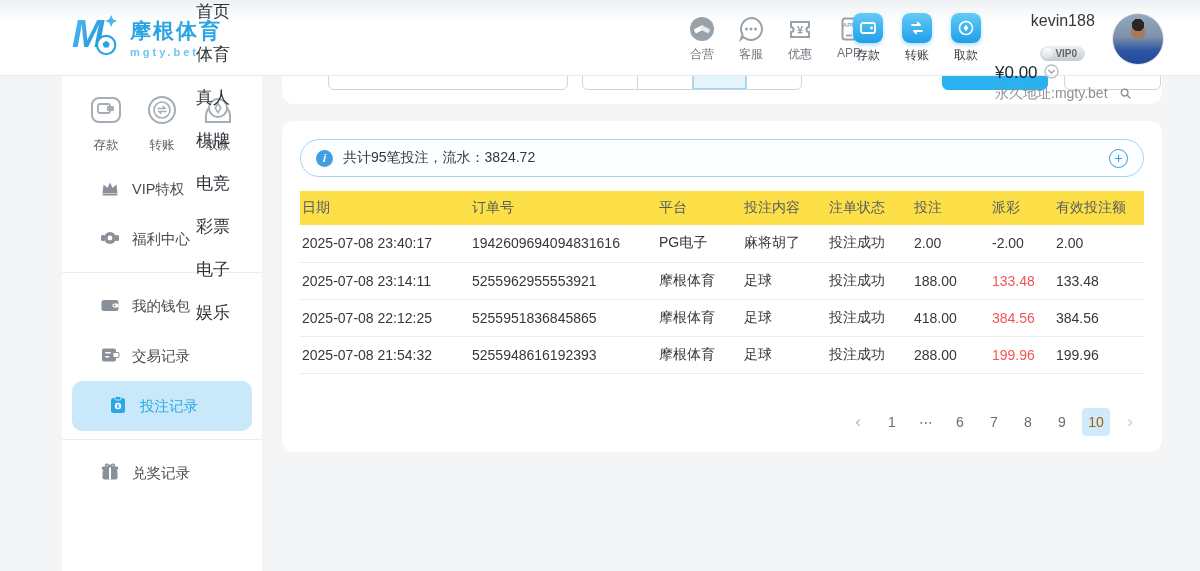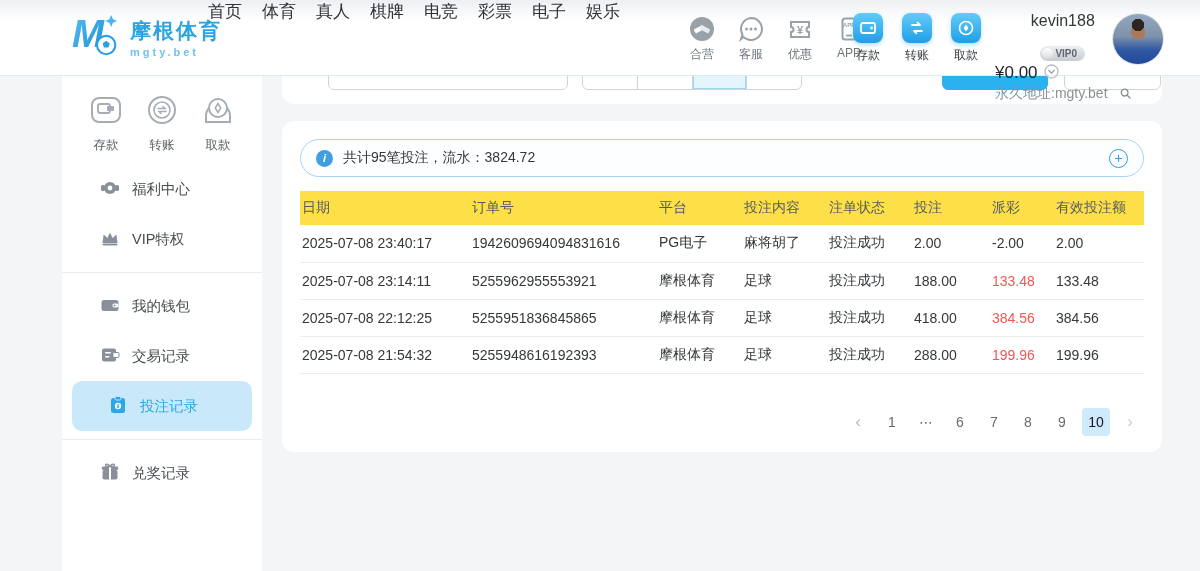--- a/index.html
+++ b/index.html
@@ -12,21 +12,21 @@
   }
   
   .header {
     position:absolute; top:0; left:0; width:1200px; height:76px;
     background:linear-gradient(180deg,#edf0f3 0%,#ffffff 28%);
     border-bottom:1px solid #d8ecf8; z-index:5;
   }
   .logo { position:absolute; left:72px; top:11px; display:flex; align-items:center; gap:8px; cursor:pointer; }
   .logo-text .cn { font-size:21px; font-weight:bold; color:#2aa5e2; letter-spacing:2px; }
   .logo-text .en { font-size:11px; color:#6ec4ef; letter-spacing:3px; font-weight:bold; margin-top:1px; }
-  .nav { position:absolute; left:208px; top:0; height:76px; display:flex; gap:20px; }
+  .nav { position:absolute; left:196px; top:0; height:76px; display:flex; align-items:center; gap:20px;flex-direction:column; }
   .nav-item { font-size:17px; color:#2f3338; cursor:pointer; white-space:nowrap; }
   .utils { position:absolute; left:684px; top:15px; display:flex; gap:13px; }
   .util { width:36px; text-align:center; cursor:pointer; }
   .util .uicon { height:28px; display:flex; align-items:center; justify-content:center; }
   .util .ulabel { font-size:12px; color:#6e757d; margin-top:3px; white-space:nowrap; }
   .tiles { position:absolute; left:851px; top:13px; display:flex; gap:15px; }
   .tile-wrap { width:34px; text-align:center; cursor:pointer; }
   .tile {
     width:30px; height:30px; margin:0 auto; border-radius:8px;
     background:linear-gradient(180deg,#63cbf7 0%,#1f9fe9 100%);
@@ -80,21 +80,21 @@
   .table-card { margin-top:17px; background:#fff; border-radius:12px; padding:18px 18px 16px 18px; }
   .info-bar { height:38px; border:1px solid #a5d5f2; border-radius:19px; display:flex; align-items:center; padding:0 15px; font-size:14px; color:#33373c; background:#fdfeff; }
   .info-i { width:17px; height:17px; border-radius:50%; background:#419fe0; color:#fff; font-size:11px; font-weight:bold; font-style:italic; display:flex; align-items:center; justify-content:center; margin-right:10px; flex:none; }
   .plus-i { margin-left:auto; width:19px; height:19px; border-radius:50%; border:1.5px solid #2b9fe3; color:#2b9fe3; font-size:14px; line-height:16px; text-align:center; cursor:pointer; flex:none; }
   table { width:100%; border-collapse:collapse; table-layout:fixed; margin-top:14px; }
   th { background:#fde047; height:34px; font-size:14px; color:#555b61; font-weight:normal; text-align:left; padding:0 4px 0 2px; white-space:nowrap; }
   td { height:37px; border-bottom:1px solid #ededed; font-size:14px; color:#34383c; padding:0 4px 0 2px; white-space:nowrap; overflow:hidden; }
   td.red { color:#f25555; }
   .pagination { display:flex; justify-content:flex-end; align-items:center; gap:6px; margin-top:34px; font-size:14px; color:#666c72; }
   .page { min-width:28px; height:28px; display:flex; align-items:center; justify-content:center; cursor:pointer; }
-  .page.active { background:#cfeafa; color:#0f172a; border-radius:4px; }
+  .page.active { background:#cfeafa; color:#a16207; border-radius:4px; }
   .chev { color:#b4bac1; font-size:17px; }
   .chev.next { color:#c7cdd3; }
 </style>
 </head>
 <body>
 
 <div class="header">
   <div class="logo">
     <span>
       <svg width="50" height="48" viewBox="0 0 60 56">
@@ -257,36 +257,36 @@
         </svg>
       </div>
       <div class="qlabel">取款</div>
     </div>
   </div>
 
   <div class="menu">
     <div class="menu-item">
       <span>
         <svg width="20" height="20" viewBox="0 0 20 20">
+          <path d="M2.5 15 L3.6 6.5 L7.4 10 L10 4.5 L12.6 10 L16.4 6.5 L17.5 15 Z" fill="#8a9099"></path>
+          <rect x="2.5" y="15.5" width="15" height="2" rx="1" fill="#8a9099"></rect>
+        </svg>
+      </span>
+      <span>VIP特权</span>
+    </div>
+    <div class="menu-item">
+      <span>
+        <svg width="20" height="20" viewBox="0 0 20 20">
           <rect x="1" y="7" width="4" height="6" rx="1.5" fill="#8a9099"></rect>
           <rect x="15" y="7" width="4" height="6" rx="1.5" fill="#8a9099"></rect>
           <circle cx="10" cy="10" r="6" fill="#8a9099"></circle>
           <circle cx="10" cy="10" r="2.4" fill="#fff"></circle>
         </svg>
       </span>
       <span>福利中心</span>
-    </div>
-    <div class="menu-item">
-      <span>
-        <svg width="20" height="20" viewBox="0 0 20 20">
-          <path d="M2.5 15 L3.6 6.5 L7.4 10 L10 4.5 L12.6 10 L16.4 6.5 L17.5 15 Z" fill="#8a9099"></path>
-          <rect x="2.5" y="15.5" width="15" height="2" rx="1" fill="#8a9099"></rect>
-        </svg>
-      </span>
-      <span>VIP特权</span>
     </div>
     <div class="sb-divider"></div>
     <div class="menu-item">
       <span>
         <svg width="20" height="20" viewBox="0 0 20 20">
           <rect x="1.5" y="5" width="17" height="11" rx="2.5" fill="#8a9099"></rect>
           <rect x="12.5" y="8.6" width="6" height="3.8" rx="1.6" fill="#fff"></rect>
           <circle cx="14.6" cy="10.5" r="1" fill="#8a9099"></circle>
         </svg>
       </span>

